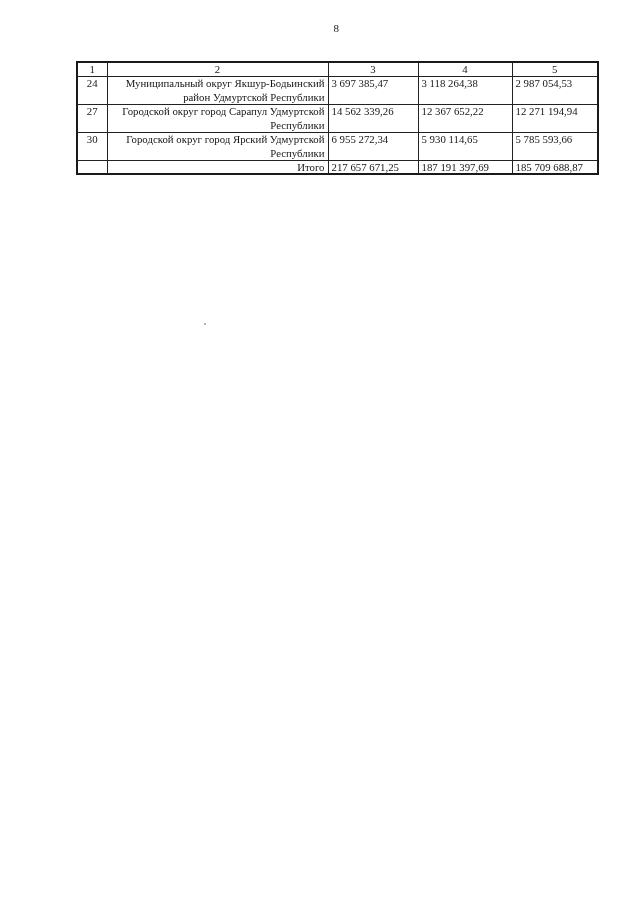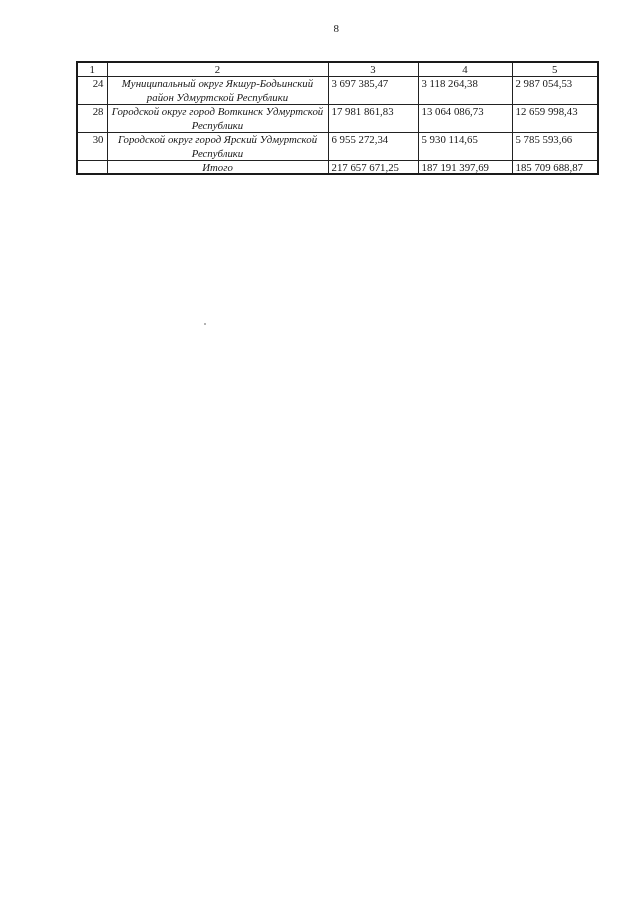--- a/index.html
+++ b/index.html
@@ -47,28 +47,27 @@
     vertical-align: top;
     font-weight: normal;
     overflow: hidden;
   }
   table.doc-table th {
     text-align: center;
     height: 13px;
     line-height: 13px;
   }
   td.num-cell {
-    text-align: right;
+    text-align: center;
     padding-top: 1px;
   }
   td.name-cell {
-    text-align: center;
+    text-align: right;
     padding-left: 4px;
     padding-top: 1px;
-    font-style: italic;
   }
   td.value-cell {
     text-align: left;
     white-space: nowrap;
     padding-top: 1px;
   }
   tr.total-row td {
     height: 11px;
     line-height: 12px;
   }
@@ -108,25 +107,25 @@
     </thead>
     <tbody>
       <tr>
         <td class="num-cell">24</td>
         <td class="name-cell">Муниципальный округ Якшур-Бодьинский район Удмуртской Республики</td>
         <td class="value-cell">3 697 385,47</td>
         <td class="value-cell">3 118 264,38</td>
         <td class="value-cell">2 987 054,53</td>
       </tr>
       <tr>
-        <td class="num-cell">28</td>
-        <td class="name-cell">Городской округ город Воткинск Удмуртской Республики</td>
-        <td class="value-cell">17 981 861,83</td>
-        <td class="value-cell">13 064 086,73</td>
-        <td class="value-cell">12 659 998,43</td>
+        <td class="num-cell">27</td>
+        <td class="name-cell">Городской округ город Сарапул Удмуртской Республики</td>
+        <td class="value-cell">14 562 339,26</td>
+        <td class="value-cell">12 367 652,22</td>
+        <td class="value-cell">12 271 194,94</td>
       </tr>
       <tr>
         <td class="num-cell">30</td>
         <td class="name-cell">Городской округ город Ярский Удмуртской Республики</td>
         <td class="value-cell">6 955 272,34</td>
         <td class="value-cell">5 930 114,65</td>
         <td class="value-cell">5 785 593,66</td>
       </tr>
       <tr class="total-row">
         <td class="num-cell"></td>

